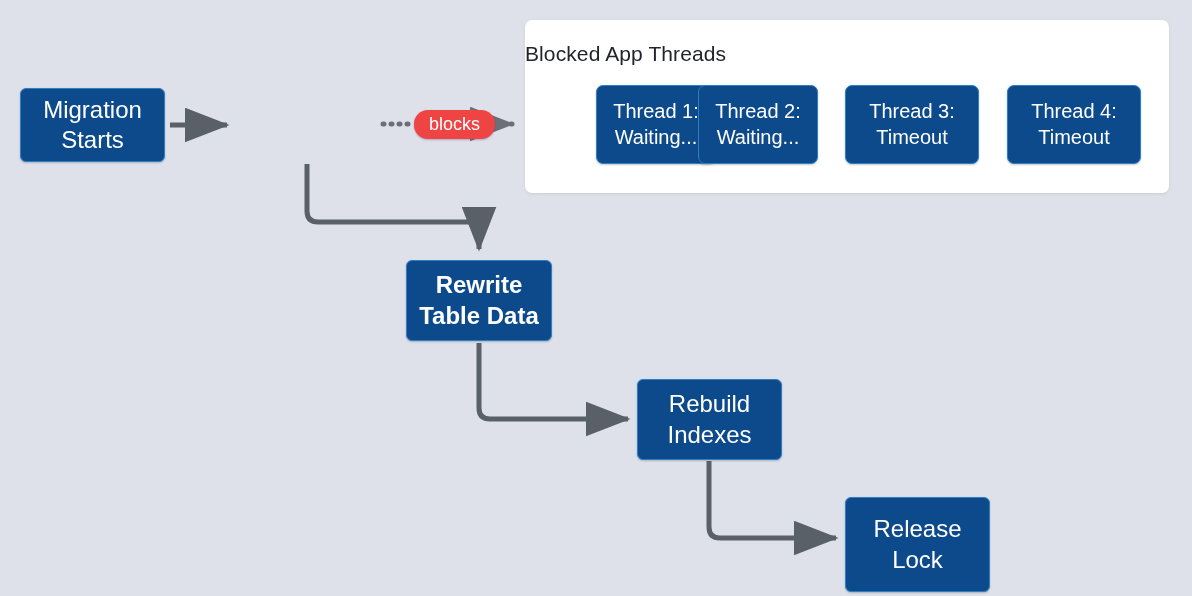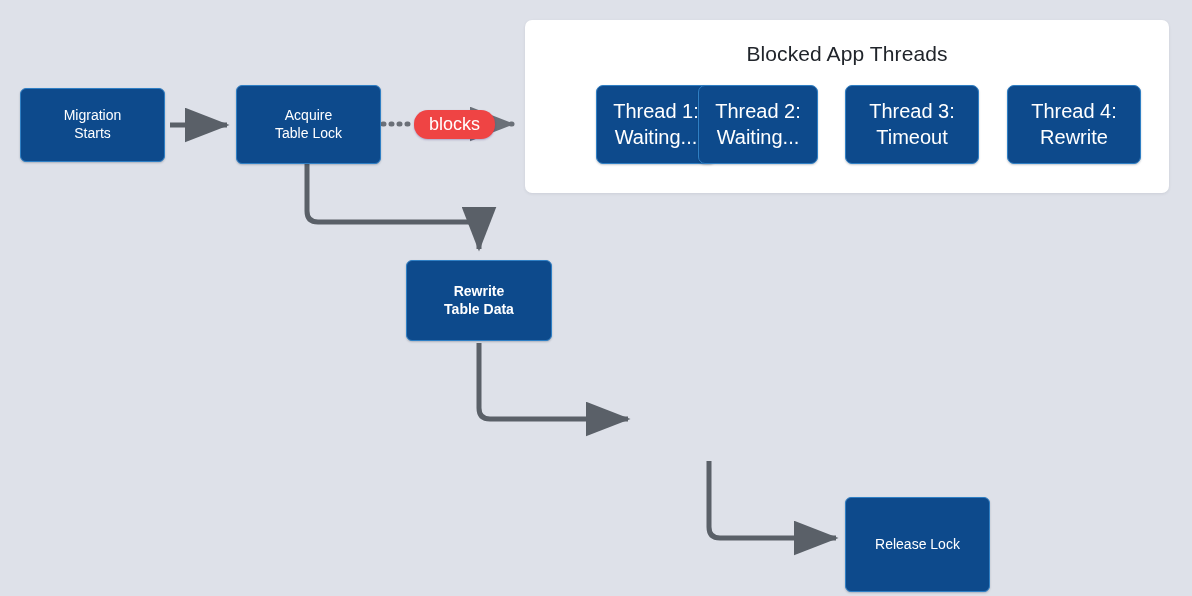--- a/index.html
+++ b/index.html
@@ -31,39 +31,38 @@
     position: absolute;
     background: #ffffff;
     border-radius: 7px;
     box-shadow: 0 1px 3px rgba(40,50,70,0.10);
   }
   .panel-title {
     position: absolute;
     left: 0;
     right: 0;
     top: 22px;
-    text-align: center;
     font-size: 21px;
     color: #21252b;
     letter-spacing: 0.1px;
   }
   .node {
     position: absolute;
     background: #0d4a8c;
     border: 1px solid #2f7fc4;
     border-radius: 6px;
     color: #ffffff;
     display: flex;
     align-items: center;
     justify-content: center;
     text-align: center;
     line-height: 1.26;
     box-sizing: border-box;
     box-shadow: 0 1px 2px rgba(20,35,60,0.25);
-    font-size: 14px;
+    font-size: 24px;
     white-space: pre-line;
     padding: 2px 6px;
   }
   .node.thread {
     font-size: 20px;
     border-radius: 7px;
   }
   .pill {
     position: absolute;
     background: #ef4444;
@@ -122,29 +121,29 @@
   <div class="node thread" style="left:551px; top:85px; width:120px; height:79px;margin-left:45px;">Thread 1:
 Waiting...</div>
 
   <div class="node thread" style="left:698px; top:85px; width:120px; height:79px;">Thread 2:
 Waiting...</div>
 
   <div class="node thread" style="left:845px; top:85px; width:134px; height:79px;">Thread 3:
 Timeout</div>
 
   <div class="node thread" style="left:1007px; top:85px; width:134px; height:79px;">Thread 4:
-Rewrite</div>
+Timeout</div>
 
   <div class="node" style="left:20px; top:88px; width:145px; height:74px;">Migration
 Starts</div>
 
-  <div class="node" style="left:236px; top:85px; width:145px; height:79px;">Acquire
-Table Lock</div>
 
   <div class="node" style="left:406px; top:260px; width:146px; height:81px;font-weight:bold;">Rewrite
 Table Data</div>
 
+  <div class="node" style="left:637px; top:379px; width:145px; height:81px;">Rebuild
+Indexes</div>
 
   <div class="node" style="left:845px; top:497px; width:145px; height:95px;">Release Lock</div>
 
   <div class="pill" style="left:414px; top:110px; width:81px; height:29px;">blocks</div>
 
 </div>
 
 </body></html>

